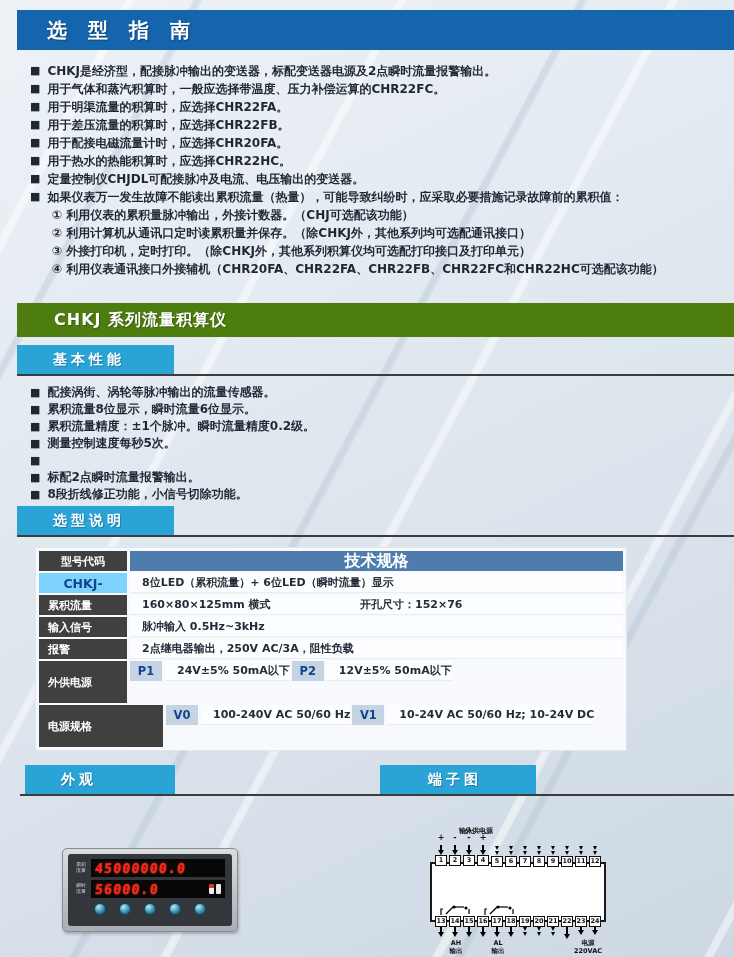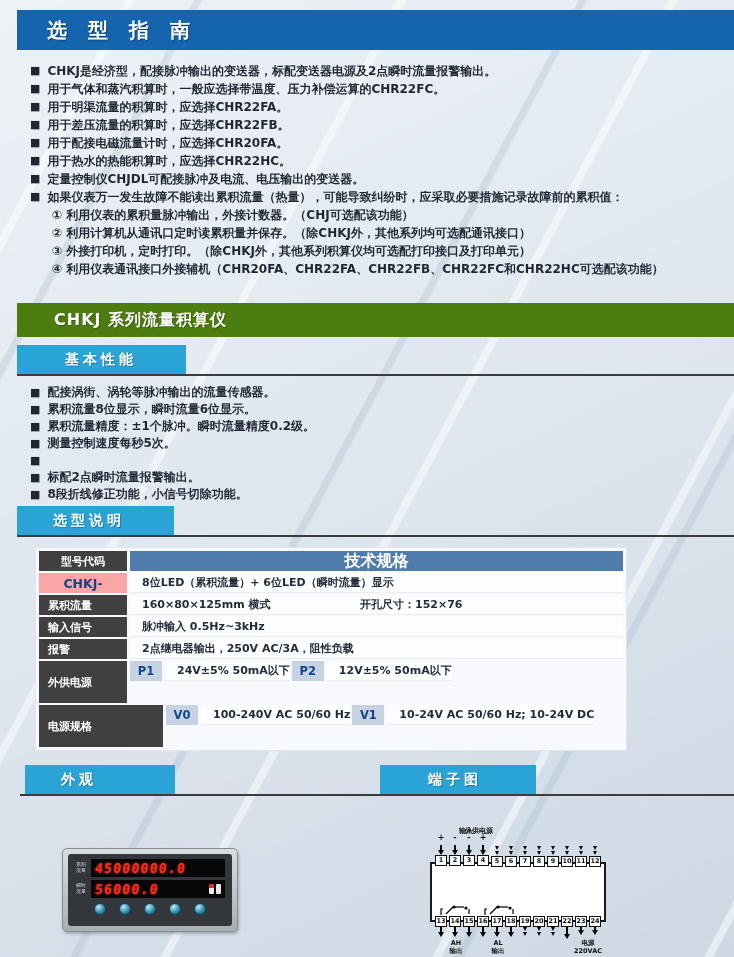--- a/index.html
+++ b/index.html
@@ -42,21 +42,21 @@
               display:flex;flex-direction:column;gap:2px;}
   .trow{display:flex;gap:3px;}
   .cell{box-sizing:border-box;height:20px;display:flex;align-items:center;}
   .cell.label{width:88px;background:#404040;color:#fff;font-weight:bold;font-size:11px;
               padding-left:9px;}
   .cell.label.center{justify-content:center;padding-left:0;}
   .cell.content{flex:1;background:#fcfdff;font-size:11px;font-weight:bold;color:#232c38;
                 padding-left:12px;border-bottom:1px solid #e8edf2;}
   .cell.content.center{justify-content:center;padding-left:0;font-size:16px;color:#fff;
                        background:#4e7dad;border-bottom:none;}
-  .cell.light{background:#fca5a5;color:#10458c;font-size:12.5px;}
+  .cell.light{background:#7dd3fc;color:#10458c;font-size:12.5px;}
   .dimv{display:inline-block;width:218px;}
   .label.tall{height:42px;}
   .label.wide{width:124px;}
   .subcol{flex:1;display:flex;gap:2px;}
   .subrow{display:flex;gap:3px;}
   .chip{width:32px;height:20px;background:#c5d3e3;color:#10458c;font-weight:bold;font-size:11.5px;
         display:flex;align-items:center;justify-content:center;}
 
   
   .device{position:absolute;left:62px;top:848px;width:176px;height:84px;
@@ -158,21 +158,21 @@
       </div>
     <div class="li sub">
         <span>④ 利用仪表通讯接口外接辅机（CHR20FA、CHR22FA、CHR22FB、CHR22FC和CHR22HC可选配该功能）</span>
       </div>
   </div>
 
   <div class="series-bar">
     <span>CHKJ 系列流量积算仪</span>
   </div>
 
-  <div class="tab" style="left:17px;top:345px;width:157px;padding-left:12px;">
+  <div class="tab" style="left:17px;top:345px;width:157px;">
     <span>基本性能</span>
   </div>
   <div class="rule" style="left:17px;right:0;top:374px;"></div>
 
   <div class="blist blist2" style="top:384px;">
     <div class="li">
         <span class="sq">■</span>
         <span>配接涡街、涡轮等脉冲输出的流量传感器。</span>
       </div>
     <div class="li">

